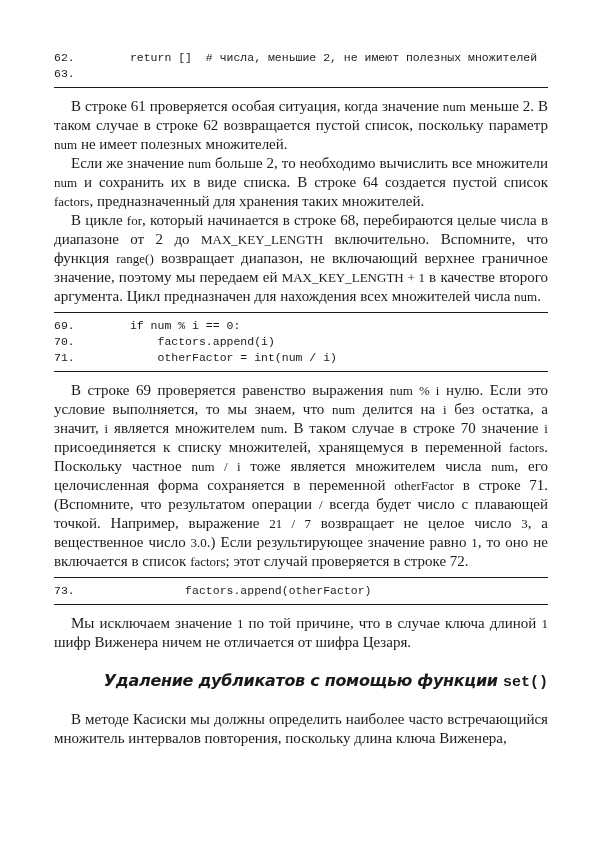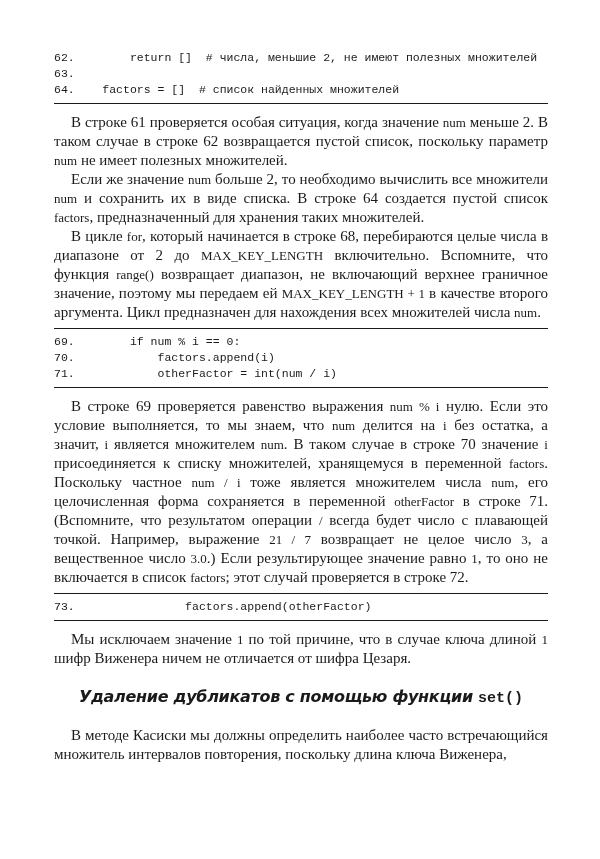--- a/index.html
+++ b/index.html
@@ -54,21 +54,21 @@
   .section-heading + .body-para { margin-top: 6px; }
   
   .section-heading {
     margin: 18px 0 16px 0;
     font-family: "DejaVu Sans", "Liberation Sans", sans-serif;
     font-weight: 700;
     font-style: italic;
     font-size: 16px;
     line-height: 22px;
     letter-spacing: -0.3px;
-    text-align: center;
+    text-align: right;
   }
   .heading-code {
     font-family: "Liberation Mono", "DejaVu Sans Mono", monospace;
     font-style: normal;
     font-weight: 700;
     font-size: 15px;
     letter-spacing: 0;
   }
   
   .footer {
@@ -85,21 +85,20 @@
   .page-number  { font-size: 16.5px; margin-top: 23px; }
 </style>
 </head>
 <body>
 
 <div class="page">
   <div id="content">
       <div class="code-block rule-bottom">
         <div class="code-line">62.        return []  # числа, меньшие 2, не имеют полезных множителей</div>
         <div class="code-line">63.</div>
-        <div class="code-line">64.    factors = []  # список найденных множителей</div>
       </div>
       <p class="body-para"><span class="text-run">В строке 61 проверяется особая ситуация, когда значение </span><span class="inline-code">num</span><span class="text-run"> меньше 2. В таком случае в строке 62 возвращается пустой список, поскольку параметр </span><span class="inline-code">num</span><span class="text-run"> не имеет полезных множителей.</span></p>
       <p class="body-para"><span class="text-run">Если же значение </span><span class="inline-code">num</span><span class="text-run"> больше 2, то необходимо вычислить все множители </span><span class="inline-code">num</span><span class="text-run"> и сохранить их в виде списка. В строке 64 создается пустой список </span><span class="inline-code">factors</span><span class="text-run">, предназначенный для хранения таких множителей.</span></p>
       <p class="body-para"><span class="text-run">В цикле </span><span class="inline-code">for</span><span class="text-run">, который начинается в строке 68, перебираются целые числа в диапазоне от 2 до </span><span class="inline-code">MAX_KEY_LENGTH</span><span class="text-run"> включительно. Вспомните, что функция </span><span class="inline-code">range()</span><span class="text-run"> возвращает диапазон, не включающий верхнее граничное значение, поэтому мы передаем ей </span><span class="inline-code">MAX_KEY_LENGTH + 1</span><span class="text-run"> в качестве второго аргумента. Цикл предназначен для нахождения всех множителей числа </span><span class="inline-code">num</span><span class="text-run">.</span></p>
       <div class="code-block rule-top rule-bottom">
         <div class="code-line">69.        if num % i == 0:</div>
         <div class="code-line">70.            factors.append(i)</div>
         <div class="code-line">71.            otherFactor = int(num / i)</div>
       </div>
       <p class="body-para"><span class="text-run">В строке 69 проверяется равенство выражения </span><span class="inline-code">num % i</span><span class="text-run"> нулю. Если это условие выполняется, то мы знаем, что </span><span class="inline-code">num</span><span class="text-run"> делится на </span><span class="inline-code">i</span><span class="text-run"> без остатка, а значит, </span><span class="inline-code">i</span><span class="text-run"> является множителем </span><span class="inline-code">num</span><span class="text-run">. В таком случае в строке 70 значение </span><span class="inline-code">i</span><span class="text-run"> присоединяется к списку множителей, хранящемуся в переменной </span><span class="inline-code">factors</span><span class="text-run">. Поскольку частное </span><span class="inline-code">num / i</span><span class="text-run"> тоже является множителем числа </span><span class="inline-code">num</span><span class="text-run">, его целочисленная форма сохраняется в переменной </span><span class="inline-code">otherFactor</span><span class="text-run"> в строке 71. (Вспомните, что результатом операции </span><span class="inline-code">/</span><span class="text-run"> всегда будет число с плавающей точкой. Например, выражение </span><span class="inline-code">21 / 7</span><span class="text-run"> возвращает не целое число </span><span class="inline-code">3</span><span class="text-run">, а вещественное число </span><span class="inline-code">3.0</span><span class="text-run">.) Если результирующее значение равно </span><span class="inline-code">1</span><span class="text-run">, то оно не включается в список </span><span class="inline-code">factors</span><span class="text-run">; этот случай проверяется в строке 72.</span></p>

